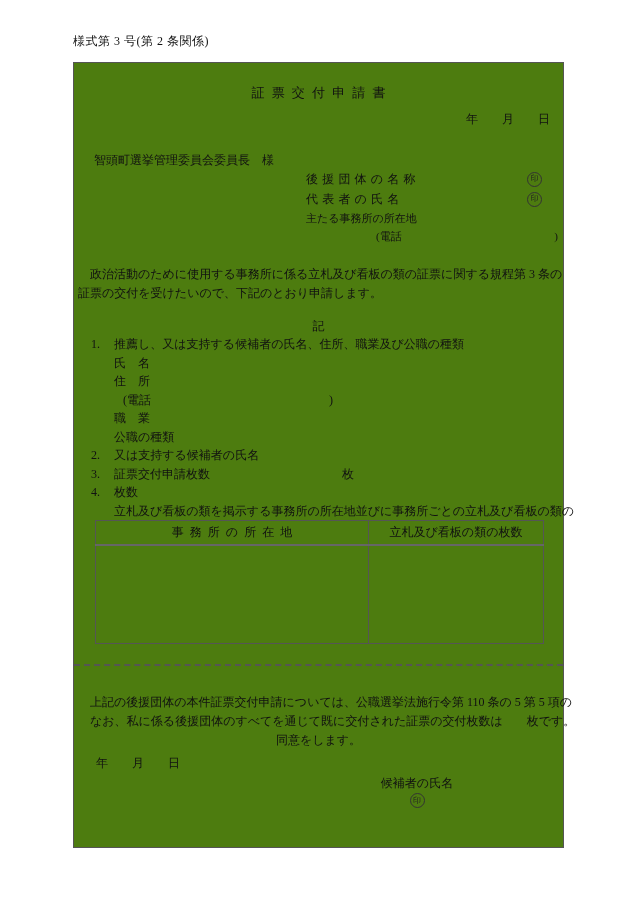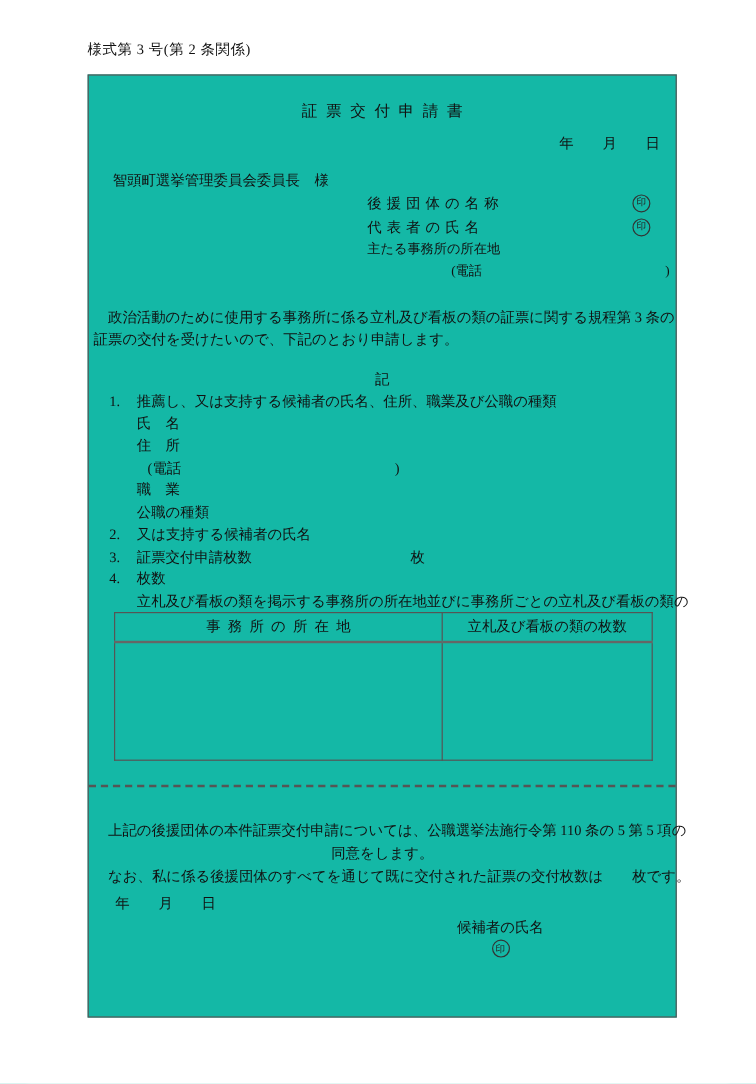--- a/index.html
+++ b/index.html
@@ -19,37 +19,37 @@
   }
   .form-label{
     position:absolute;left:73px;top:32px;
     font-size:12px;letter-spacing:0.5px;
   }
   .box{
     position:absolute;left:73px;top:62px;
     width:491px;height:786px;
     box-sizing:border-box;
     border:1px solid #555;
-    background:#14b8a6;
+    background:#4d7c0f;
   }
   .doc-title{
     margin-top:21px;
     text-align:center;
     font-size:13px;line-height:17px;
     letter-spacing:0.55em;
     text-indent:0.55em; 
   }
   .date-row{
     margin-top:10px;
     display:flex;justify-content:flex-end;gap:24px;
     padding-right:13px;
     font-size:12px;line-height:17px;
   }
   .addressee{
-    margin-top:14px;margin-left:20px;
+    margin-top:24px;margin-left:20px;
     font-size:12px;line-height:17px;font-family:Liberation Serif, serif;
   }
   .applicant-block{
     margin-left:232px;width:236px;
   }
   .applicant-row{
     display:flex;justify-content:space-between;align-items:center;
     height:20px;font-size:12px;
   }
   .applicant-row .lbl{letter-spacing:0.35em;}
@@ -199,22 +199,22 @@
           <td class="col-address"></td>
           <td class="col-count"></td>
         </tr>
       </tbody>
     </table>
 
     <div class="dashed-sep"></div>
 
     <div class="consent">
       <div>　上記の後援団体の本件証票交付申請については、公職選挙法施行令第 110 条の 5 第 5 項の</div>
+      <div>　なお、私に係る後援団体のすべてを通じて既に交付された証票の交付枚数は　　枚です。</div>
       <div>同意をします。</div>
-      <div>　なお、私に係る後援団体のすべてを通じて既に交付された証票の交付枚数は　　枚です。</div>
     </div>
 
     <div class="consent-date">
       <span>年</span>
       <span>月</span>
       <span>日</span>
     </div>
 
     <div class="candidate-row">
       <span>候補者の氏名</span>

